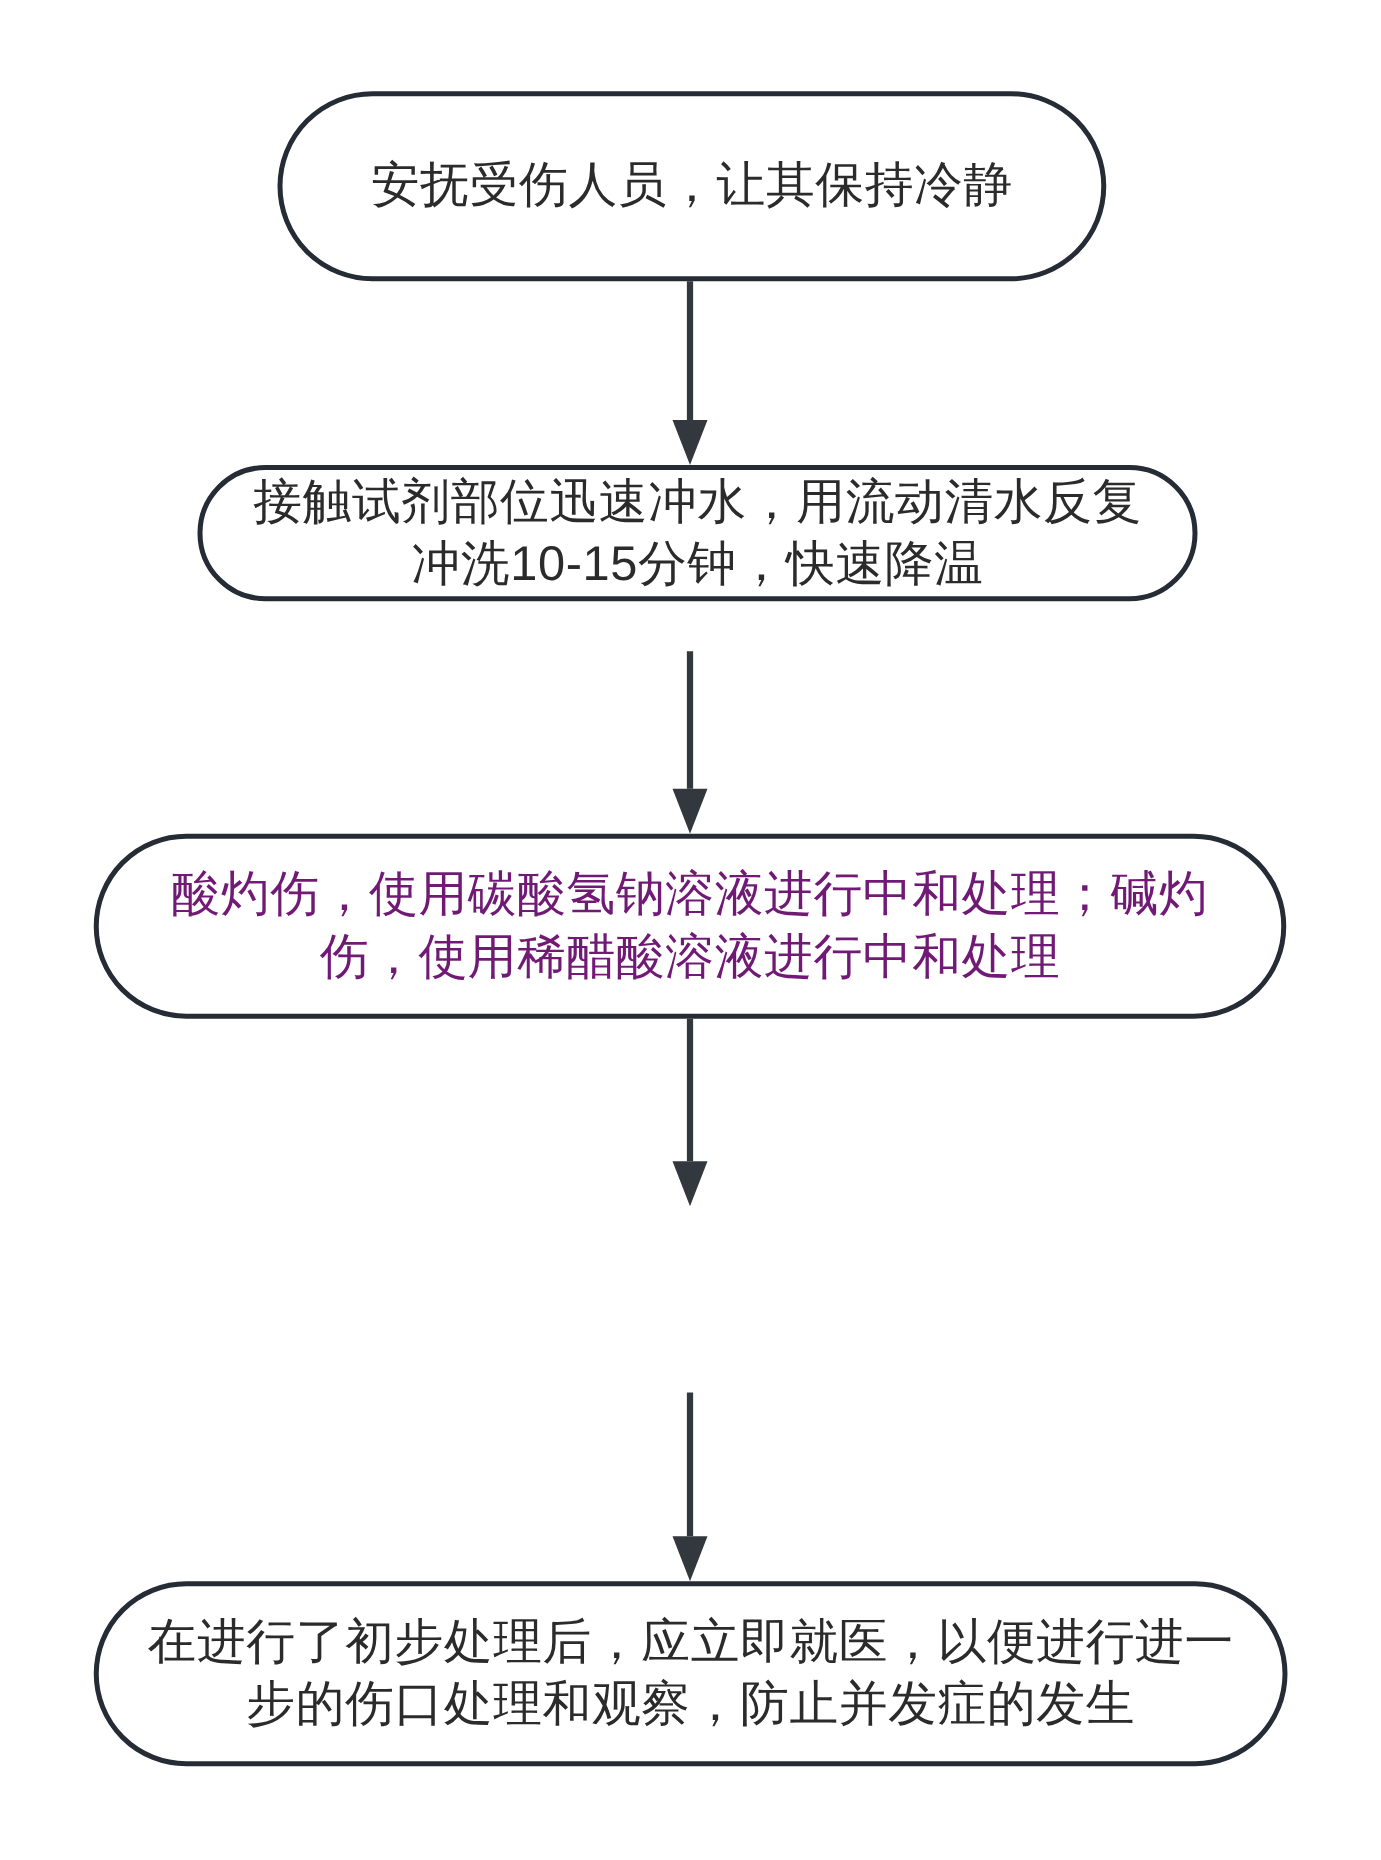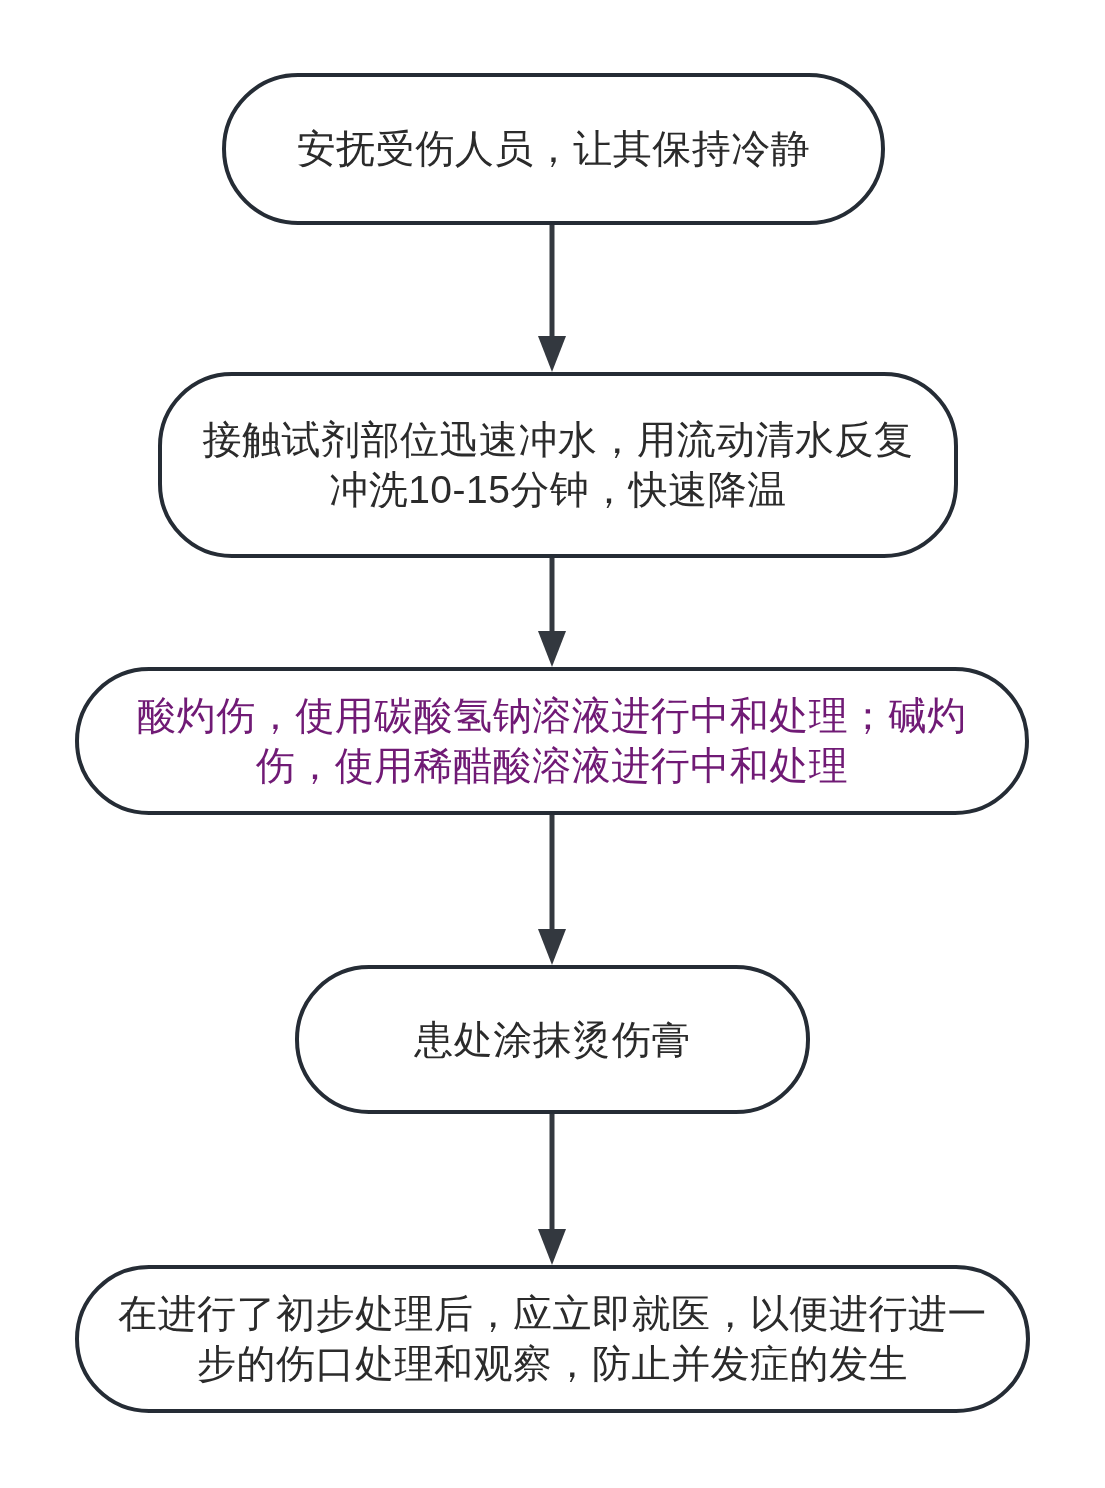--- a/index.html
+++ b/index.html
@@ -34,21 +34,21 @@
     color: #2b2b2b;
     font-size: 39px;
     line-height: 1.28;
     font-weight: 400;
     letter-spacing: 0.5px;
     white-space: pre-line;
     padding: 0 26px;
   }
   
   #node-0 { left: 222px; top: 73px;   width: 663px; height: 152px; border-radius: 76px; }
-  #node-1 { left: 158px; top: 372px;  width: 800px; height: 186px; border-radius: 74px; justify-content: center; }
+  #node-1 { left: 158px; top: 372px;  width: 800px; height: 109px; border-radius: 74px; justify-content: center; }
   #node-2 { left: 75px;  top: 667px;  width: 954px; height: 148px; border-radius: 74px; }
   #node-3 { left: 295px; top: 965px;  width: 515px; height: 149px; border-radius: 74px; }
   #node-4 { left: 75px;  top: 1265px; width: 955px; height: 148px; border-radius: 74px; }
 
   .connector {
     position: absolute;
     pointer-events: none;
   }
   .connector svg { display: block; overflow: visible; }
 </style>
@@ -83,21 +83,18 @@
   </div>
 
   <div class="node" id="node-1" style="border-color: rgb(37, 44, 53); background: rgb(255, 255, 255);">
     <span class="node-label" style="color: rgb(43, 43, 43);">接触试剂部位迅速冲水，用流动清水反复冲洗10-15分钟，快速降温</span>
   </div>
 
   <div class="node" id="node-2" style="border-color: rgb(37, 44, 53); background: rgb(255, 255, 255);">
     <span class="node-label" style="color: #701a75;">酸灼伤，使用碳酸氢钠溶液进行中和处理；碱灼伤，使用稀醋酸溶液进行中和处理</span>
   </div>
 
-  <div class="node" id="node-3" style="border-color: rgb(37, 44, 53); background: rgb(255, 255, 255);">
-    <span class="node-label" style="color: rgb(43, 43, 43);">患处涂抹烫伤膏</span>
-  </div>
 
   <div class="node" id="node-4" style="border-color: rgb(37, 44, 53); background: rgb(255, 255, 255); font-family: Liberation Serif, serif;">
     <span class="node-label" style="color: rgb(43, 43, 43);">在进行了初步处理后，应立即就医，以便进行进一步的伤口处理和观察，防止并发症的发生</span>
   </div>
 
 </div>
 
 </body></html>

